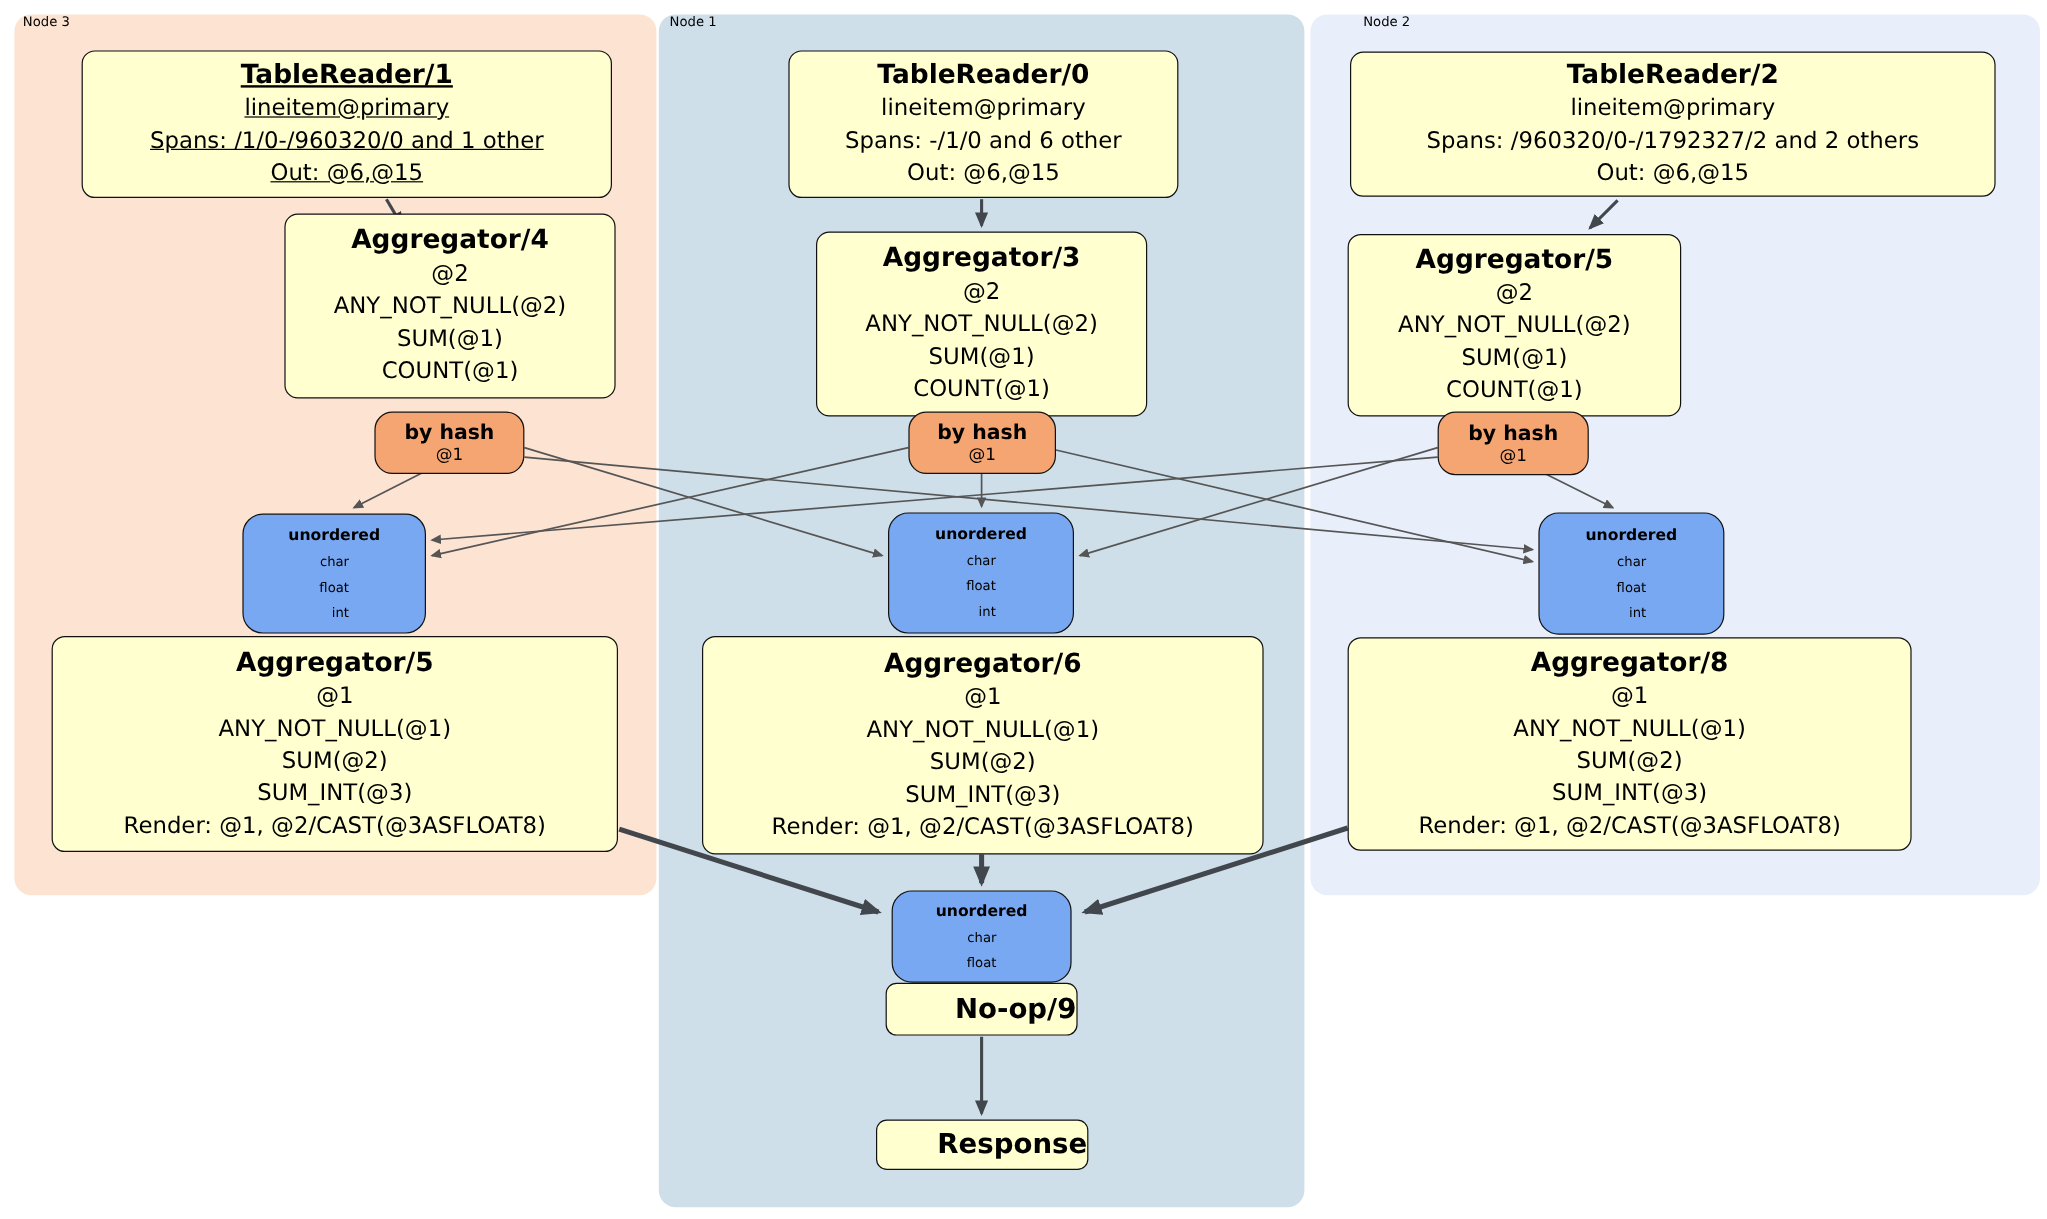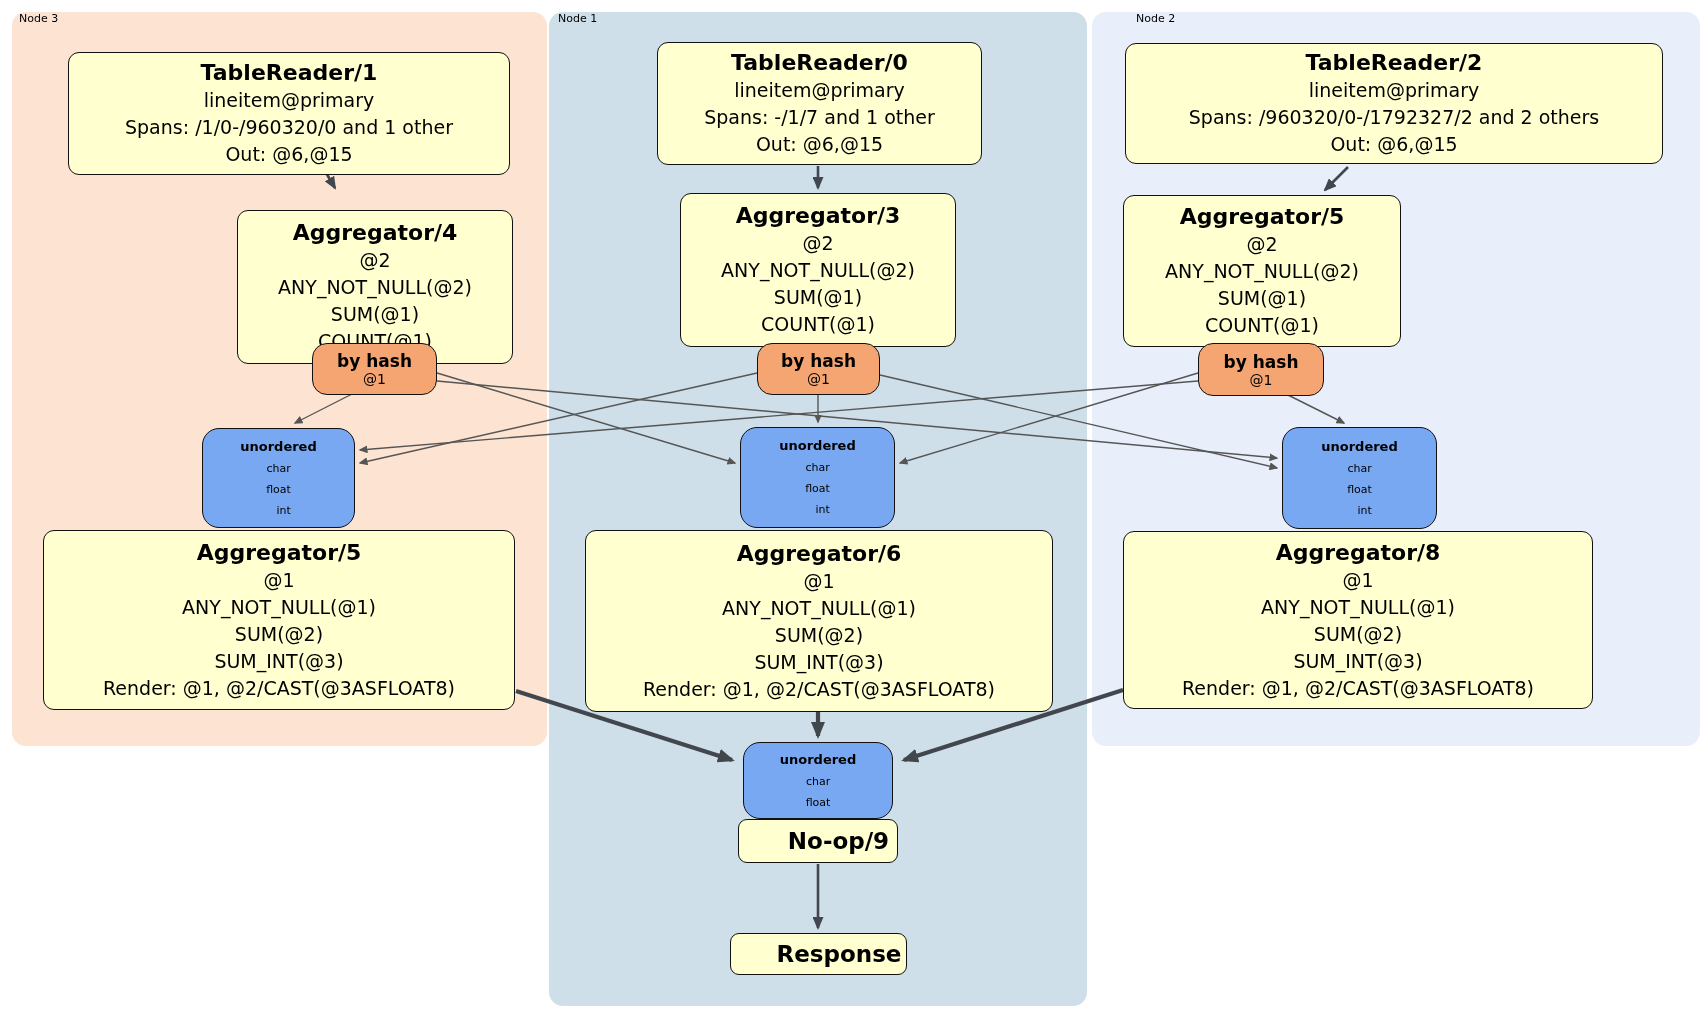--- a/index.html
+++ b/index.html
@@ -21,21 +21,21 @@
        border-radius:15px;display:flex;flex-direction:column;justify-content:center;
        align-items:center;box-sizing:border-box;}
   .router .title{font-weight:bold;font-size:17px;line-height:20px;}
   .router .ln{font-size:14px;line-height:16px;}
   .sync{position:absolute;z-index:3;background:var(--sync-fill);border:1.7px solid #111;
        border-radius:17px;display:flex;flex-direction:column;justify-content:center;
        align-items:center;box-sizing:border-box;}
   .sync .title{font-weight:bold;font-size:13px;line-height:22px;}
   .sync .ln{font-size:11px;line-height:21px;text-align:right;}
   .mini{position:absolute;z-index:2;background:var(--node-fill);border:1.9px solid #111;
-       border-radius:9px;display:flex;justify-content:center;align-items:center;box-sizing:border-box;padding-left:41px;}
+       border-radius:9px;display:flex;justify-content:flex-end;align-items:center;box-sizing:border-box;padding-left:41px;}
   .mini .title{font-weight:bold;font-size:23px;}
 </style>
 </head>
 <body>
 
 <div id="stage" style="--panel-node3: #fce3d2; --panel-node1: #cfdfea; --panel-node2: #e9effa; --node-fill: #ffffd0; --router-fill: #f5a572; --sync-fill: #79a8f2;">
 
   <div class="panel" style="left:12px;top:12px;width:535px;height:734px;background:var(--panel-node3);"></div>
   <div class="panel" style="left:549px;top:12px;width:538px;height:994px;background:var(--panel-node1);"></div>
   <div class="panel" style="left:1092px;top:12px;width:608px;height:734px;background:var(--panel-node2);"></div>
@@ -76,29 +76,29 @@
       <line x1="818" y1="864" x2="818" y2="928" marker-end="url(#ah-mid)"></line>
     </g>
 
     <g stroke="#41474d" stroke-width="4.2" fill="none">
       <line x1="516" y1="691" x2="732" y2="760" marker-end="url(#ah-thick)"></line>
       <line x1="818" y1="712" x2="818" y2="736" marker-end="url(#ah-thick)"></line>
       <line x1="1123" y1="690" x2="904" y2="760" marker-end="url(#ah-thick)"></line>
     </g>
   </svg>
 
-  <div class="box" style="left:68px;top:52px;width:442px;height:123px;">
+  <div class="box" style="left:68px;top:42px;width:442px;height:123px;text-decoration:underline;">
     <div class="title">TableReader/1</div>
     <div>
         <div class="ln">lineitem@primary</div>
         <div class="ln">Spans: /1/0-/960320/0 and 1 other</div>
         <div class="ln">Out: @6,@15</div>
       </div>
   </div>
-  <div class="box" style="left:237px;top:210px;width:276px;height:154px;">
+  <div class="box" style="left:237px;top:178px;width:276px;height:154px;">
     <div class="title">Aggregator/4</div>
     <div>
         <div class="ln">@2</div>
         <div class="ln">ANY_NOT_NULL(@2)</div>
         <div class="ln">SUM(@1)</div>
         <div class="ln">COUNT(@1)</div>
       </div>
   </div>
   <div class="router" style="left:312px;top:343px;width:125px;height:52px;">
     <div class="title">by hash</div>
@@ -122,21 +122,21 @@
         <div class="ln">SUM(@2)</div>
         <div class="ln">SUM_INT(@3)</div>
         <div class="ln">Render: @1, @2/CAST(@3ASFLOAT8)</div>
       </div>
   </div>
 
   <div class="box" style="left:657px;top:42px;width:325px;height:123px;">
     <div class="title">TableReader/0</div>
     <div>
         <div class="ln">lineitem@primary</div>
-        <div class="ln">Spans: -/1/7 and 1 other</div>
+        <div class="ln">Spans: -/1/0 and 6 other</div>
         <div class="ln">Out: @6,@15</div>
       </div>
   </div>
   <div class="box" style="left:680px;top:193px;width:276px;height:154px;">
     <div class="title">Aggregator/3</div>
     <div>
         <div class="ln">@2</div>
         <div class="ln">ANY_NOT_NULL(@2)</div>
         <div class="ln">SUM(@1)</div>
         <div class="ln">COUNT(@1)</div>

